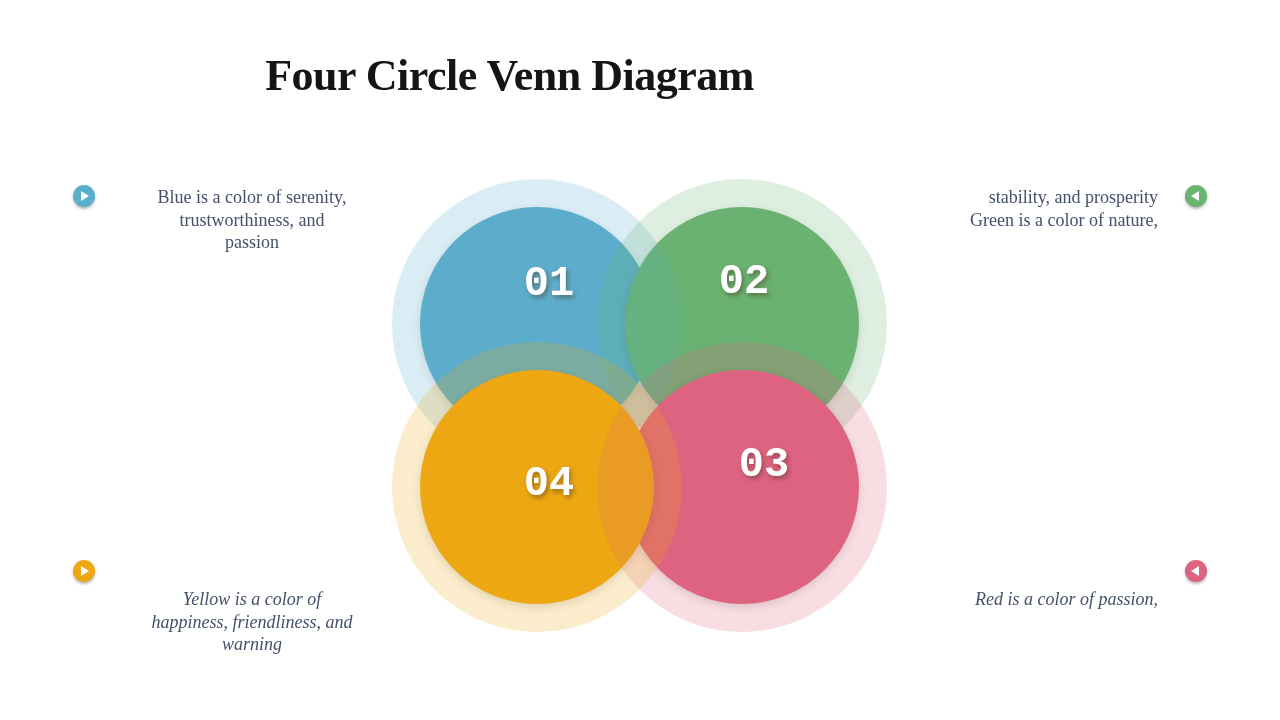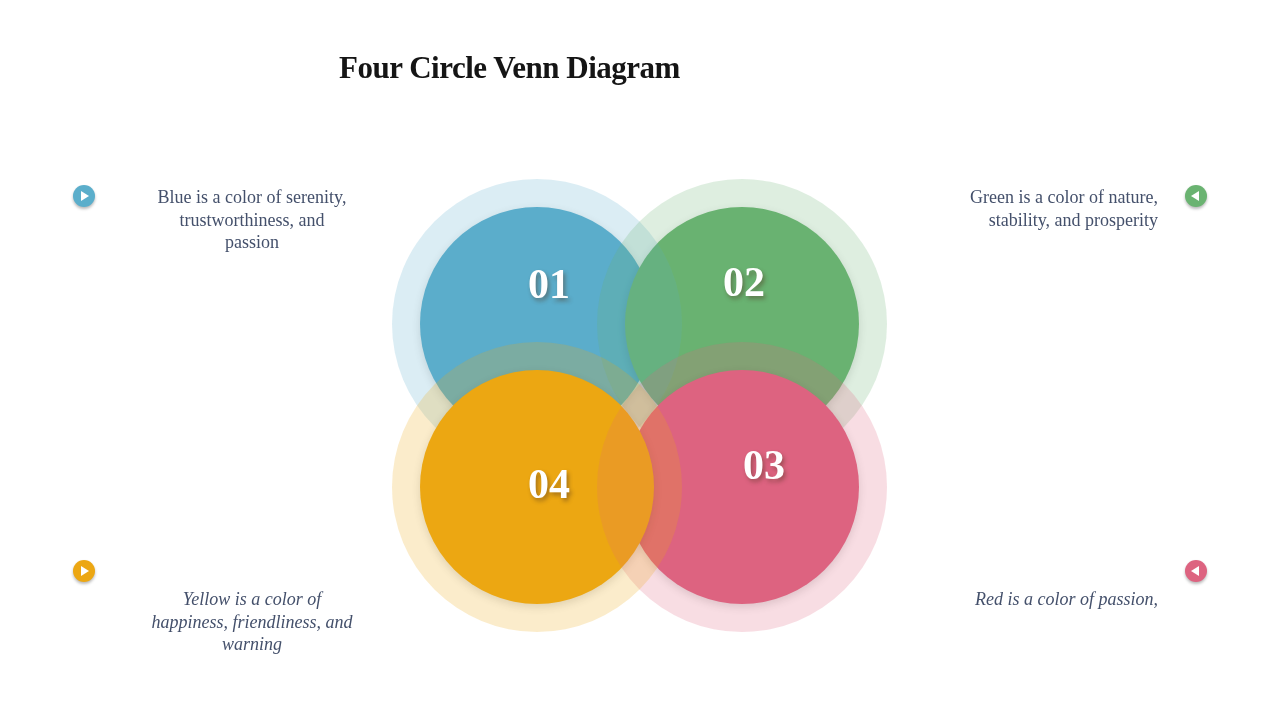--- a/index.html
+++ b/index.html
@@ -8,41 +8,41 @@
     width:1280px;height:720px;
     background:#ffffff;
     overflow:hidden;
     font-family:"Liberation Serif", serif;
   }
   
   .title{
     position:absolute;top:50px;left:0;width:1019px;
     margin:0;text-align:center;
     font-family:"Liberation Serif", serif;
-    font-weight:700;font-size:31px;letter-spacing:-0.5px;
+    font-weight:700;font-size:44px;letter-spacing:-0.5px;
     color:var(--title,#151515);
   }
   
   .venn{position:absolute;left:0;top:0;width:1280px;height:720px;}
   .circle{position:absolute;border-radius:50%;}
   .solid{width:234px;height:234px;box-shadow:0 3px 8px rgba(0,0,0,0.14);}
   .halo{width:290px;height:290px;opacity:0.22;}
   .solid.c-blue  {left:420px;top:207px;background:var(--blue);  z-index:1;}
   .solid.c-green {left:625px;top:207px;background:var(--green); z-index:2;}
   .halo.c-blue   {left:392px;top:179px;background:var(--blue);  z-index:3;}
   .halo.c-green  {left:597px;top:179px;background:var(--green); z-index:4;}
   .solid.c-red   {left:625px;top:370px;background:var(--red);   z-index:5;}
   .solid.c-yellow{left:420px;top:370px;background:var(--yellow);z-index:6;}
   .halo.c-red    {left:597px;top:342px;background:var(--red);   z-index:7;}
   .halo.c-yellow {left:392px;top:342px;background:var(--yellow);z-index:8;}
   .num{
     position:absolute;z-index:10;
     transform:translate(-50%,-50%);
     color:#ffffff;font-weight:700;font-size:42px;
-    font-family:Liberation Serif, serif;
+    font-family:Liberation Mono, monospace;
     text-shadow:2px 3px 4px rgba(80,50,30,0.45);
     white-space:nowrap;
   }
   .num.n1{left:549px;top:284px;}
   .num.n2{left:744px;top:282px;}
   .num.n3{left:744px;top:465px;margin-left:20px;}
   .num.n4{left:549px;top:484px;}
   
   .note{
     position:absolute;z-index:12;
@@ -103,22 +103,22 @@
   <div class="note left pos-top">
     <div>Blue is a color of serenity,</div>
     <div>trustworthiness, and</div>
     <div>passion</div>
   </div>
 
   <div class="marker right pos-top m-green">
     <span class="tri leftp"></span>
   </div>
   <div class="note right pos-top">
+    <div>stability, and prosperity</div>
     <div>Green is a color of nature,</div>
-    <div>stability, and prosperity</div>
   </div>
 
   <div class="marker left pos-bottom m-yellow">
     <span class="tri right"></span>
   </div>
   <div class="note left pos-bottom">
     <div>Yellow is a color of</div>
     <div>happiness, friendliness, and</div>
     <div>warning</div>
   </div>

